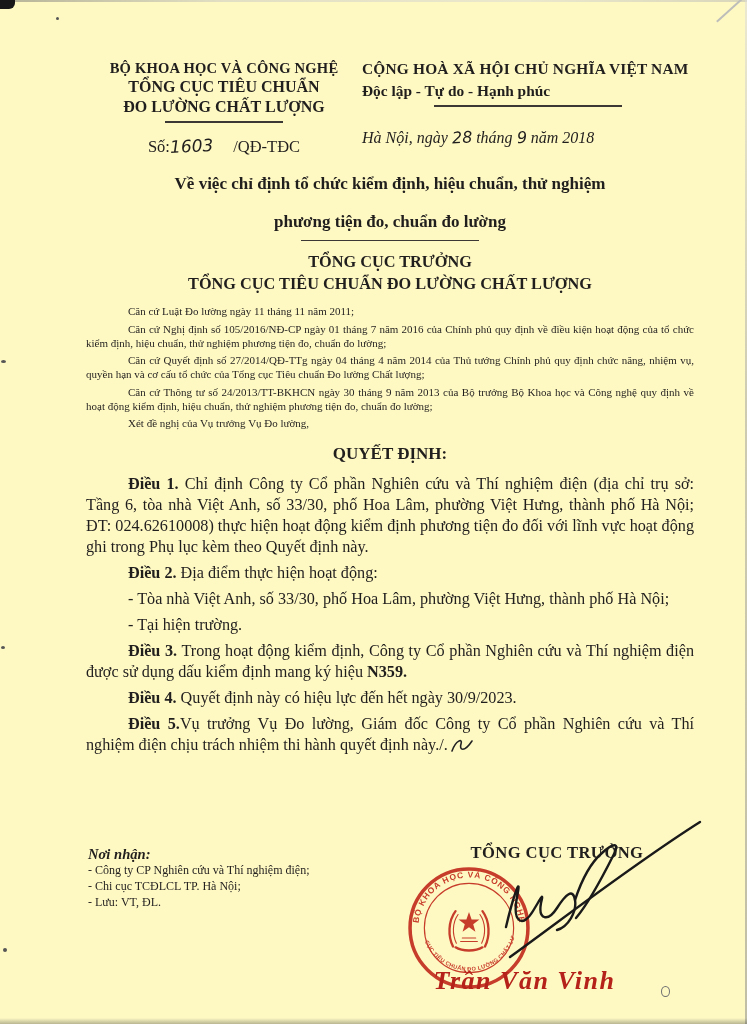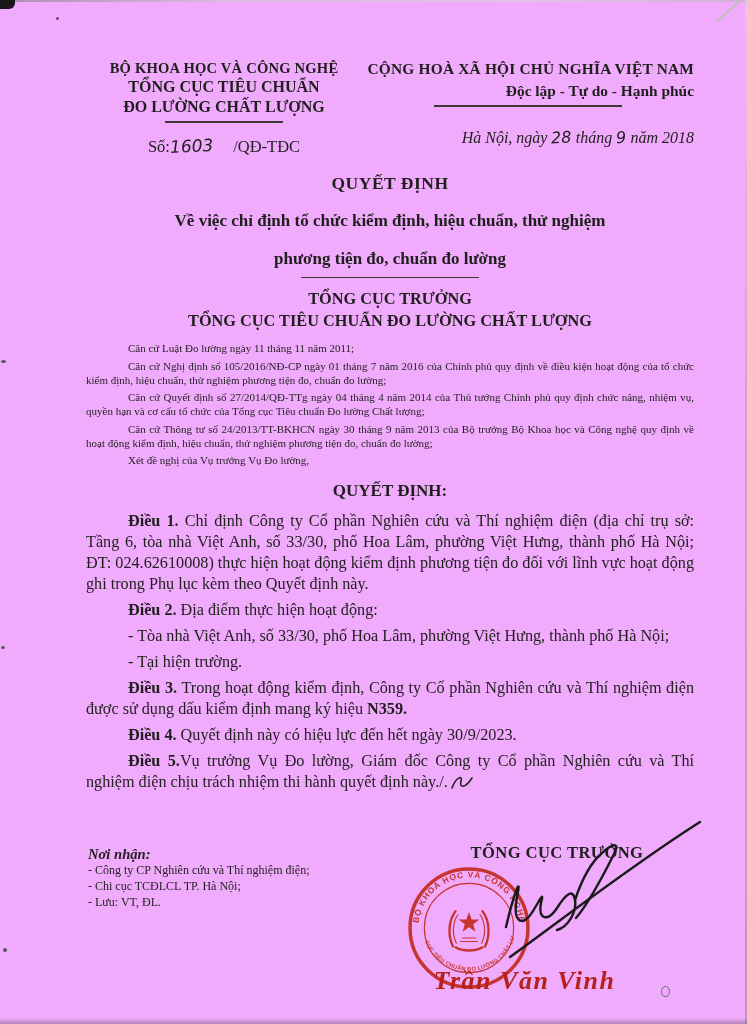--- a/index.html
+++ b/index.html
@@ -1,24 +1,24 @@
 <!DOCTYPE html>
 <html><head>
 <meta charset="utf-8">
 <style>
   html,body{margin:0;padding:0;}
   body{width:747px;height:1024px;overflow:hidden;background:#e9e9e7;}
-  .page{position:relative;width:747px;height:1024px;background:#f0abfc;
+  .page{position:relative;width:747px;height:1024px;background:#fef9c3;
         font-family:"Liberation Serif","DejaVu Serif",serif;color:#211e1e;overflow:hidden;}
   .content{position:absolute;left:86px;top:60px;width:608px;}
 
   
   .hdr{display:flex;}
   .hdr-left{width:276px;text-align:center;}
-  .hdr-right{flex:1;text-align:right;}
+  .hdr-right{flex:1;text-align:left;}
   .org1{font-size:14.6px;font-weight:bold;letter-spacing:.2px;}
   .org2{font-size:16px;font-weight:bold;line-height:1.22;}
   .rule{height:1.6px;background:#3b3836;margin:5px auto 0;}
   .rule-left{width:118px;}
   .rule-right{width:188px;}
   .rule-title{width:178px;height:1.4px;margin-top:7px;}
   .so-line{margin-top:13px;font-size:16.5px;}
   .so-suffix{margin-left:20px;}
   .hand{display:inline-block;font-family:"DejaVu Sans",sans-serif;font-style:italic;
         font-weight:500;transform:rotate(-3deg);font-size:17px;}
@@ -108,21 +108,20 @@
           <span>Hà Nội, ngày</span>
           <span class="hand">28</span>
           <span>tháng</span>
           <span class="hand">9</span>
           <span>năm 2018</span>
         </div>
       </div>
     </div>
 
     <div class="title-block">
-      <div class="title-main">QUYẾT ĐỊNH</div>
       <div class="title-sub">Về việc chỉ định tổ chức kiểm định, hiệu chuẩn, thử nghiệm</div>
       <div class="title-sub">phương tiện đo, chuẩn đo lường</div>
       <div class="rule rule-title"></div>
     </div>
 
     <div class="authority">
       <div class="auth1">TỔNG CỤC TRƯỞNG</div>
       <div class="auth2">TỔNG CỤC TIÊU CHUẨN ĐO LƯỜNG CHẤT LƯỢNG</div>
     </div>
 

